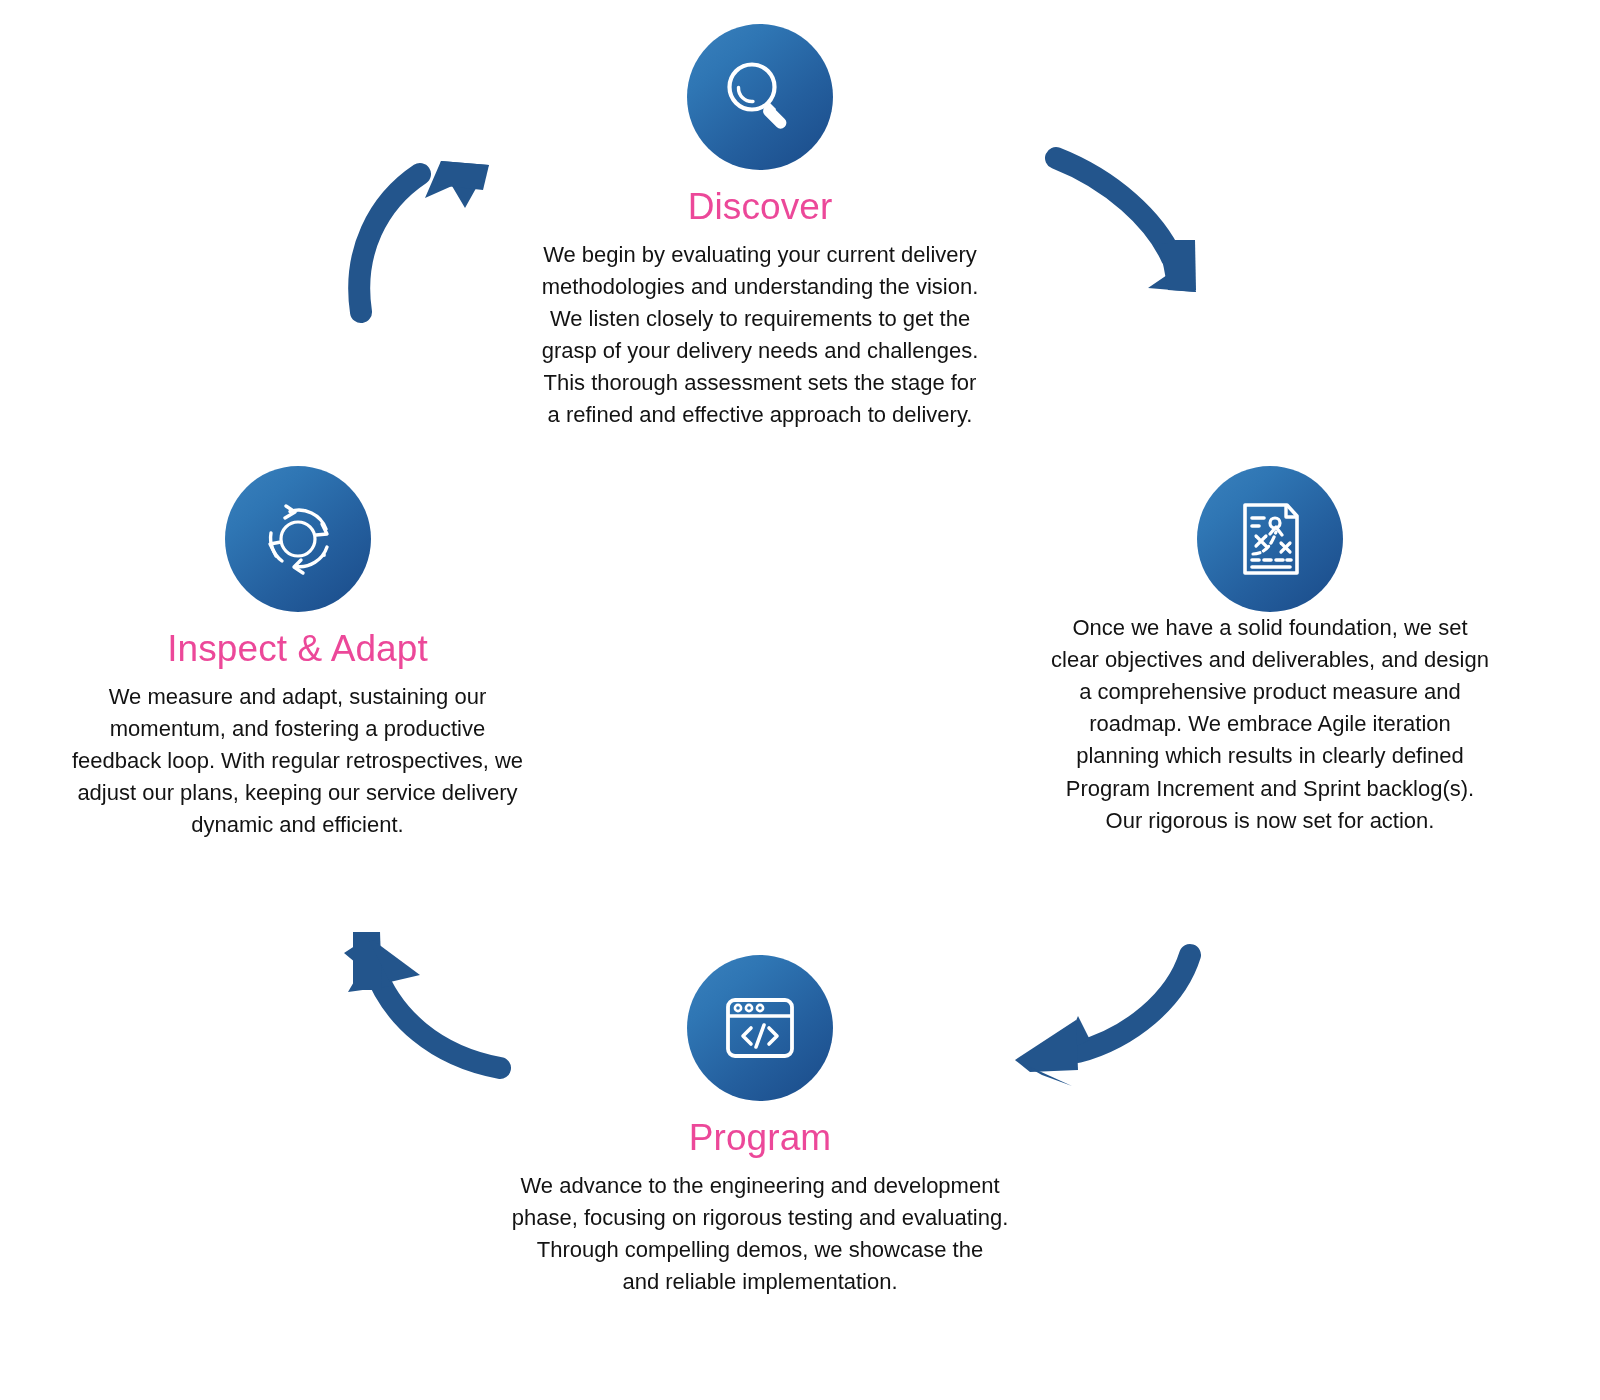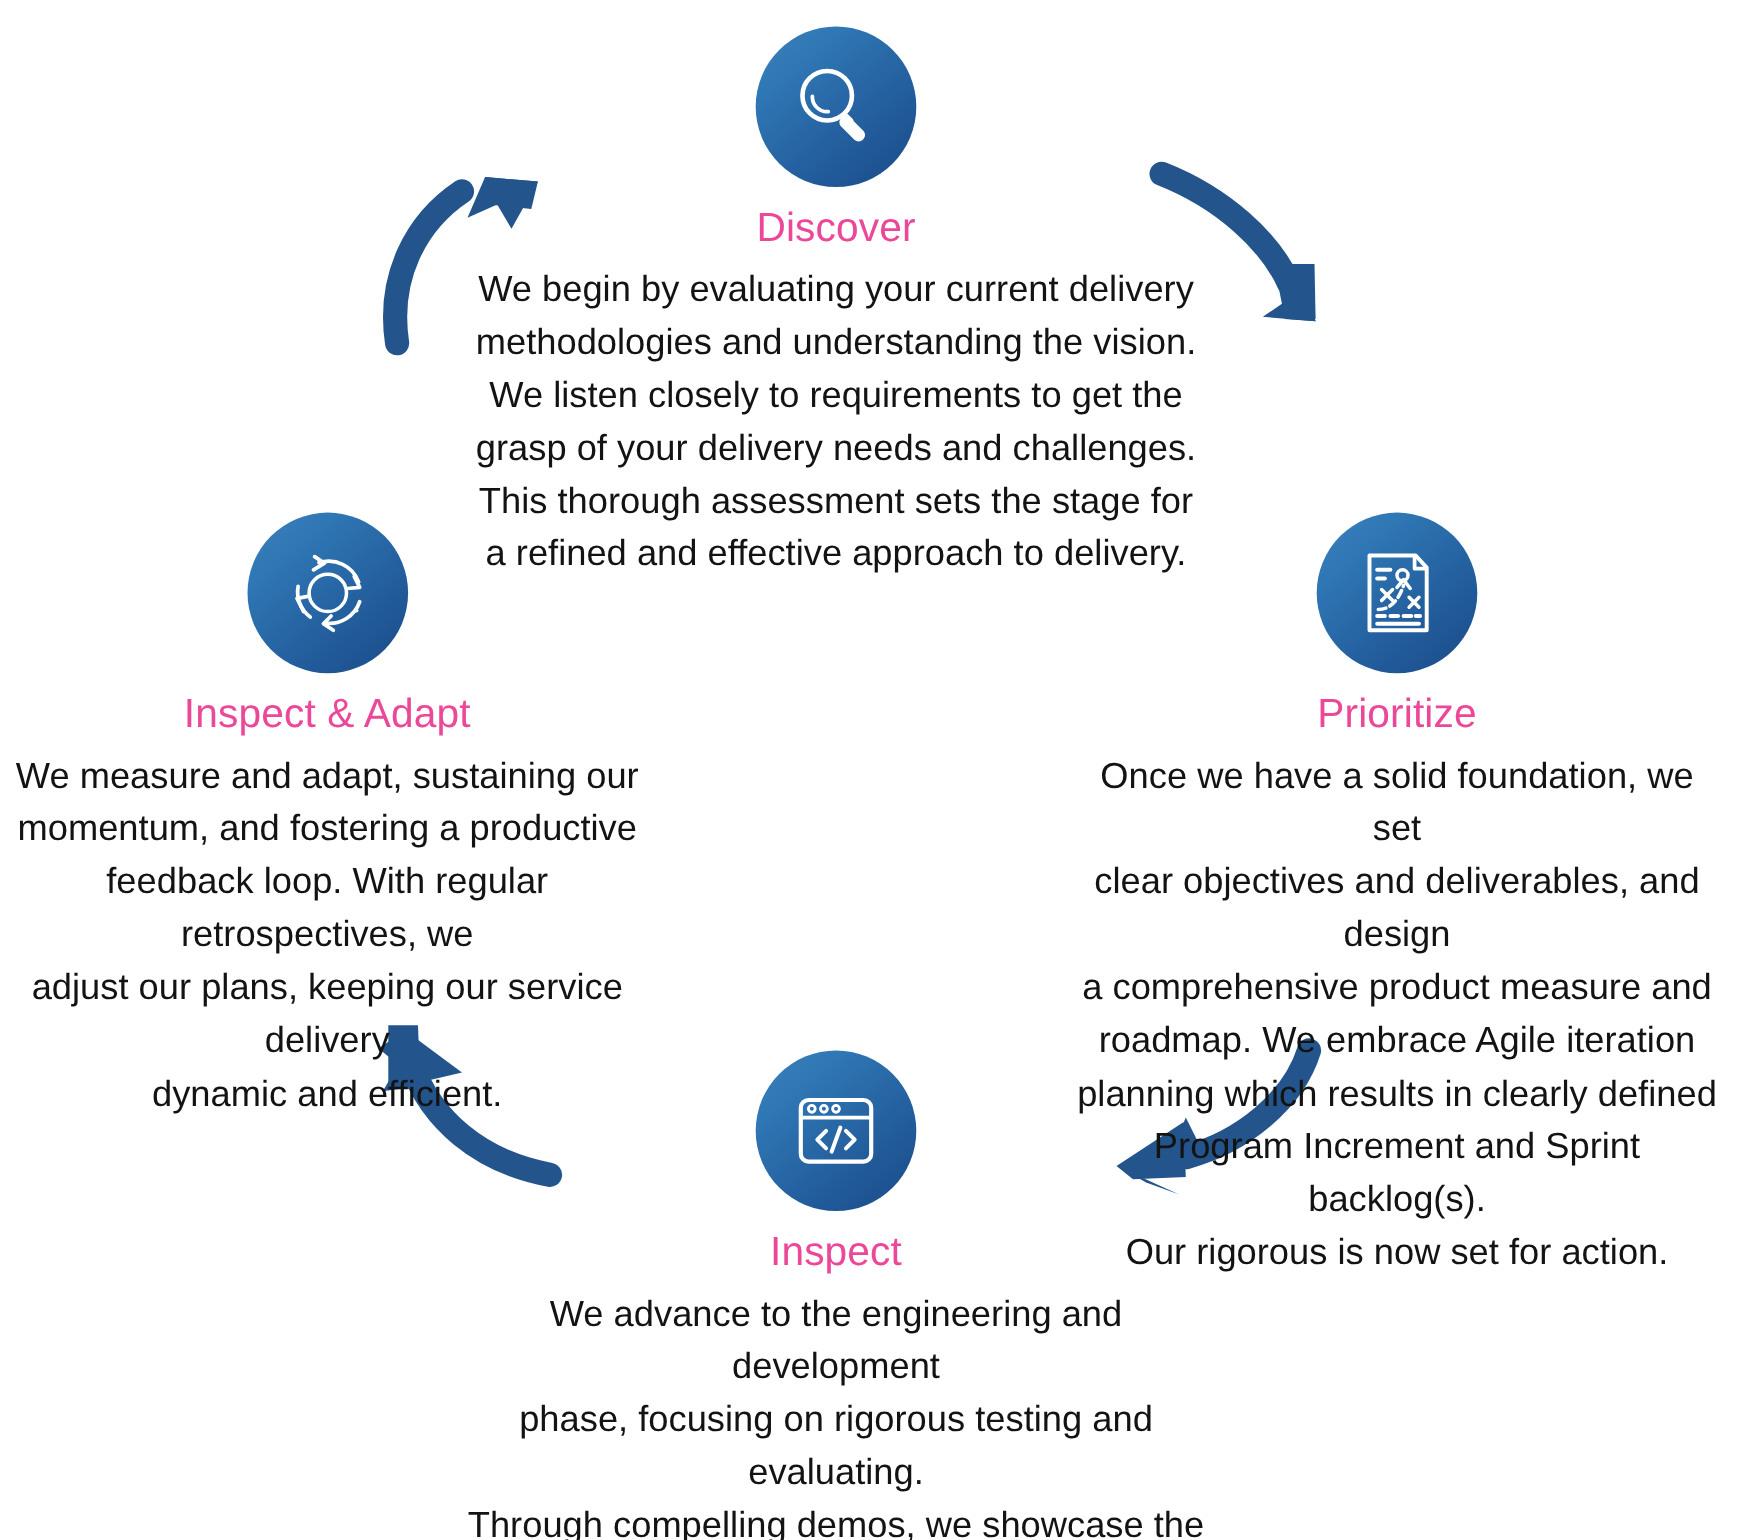--- a/index.html
+++ b/index.html
@@ -58,21 +58,21 @@
     font-weight: 400;
     letter-spacing: 0.1px;
     color: #ec4899;
     margin-top: 16px;
     margin-bottom: 10px;
     line-height: 1.15;
     white-space: nowrap;
   }
 
   .stage-body {
-    font-size: 33px;
+    font-size: 22px;
     line-height: 1.46;
     color: #131313;
     font-weight: 400;
   }
   .stage-body .ln { display: block; }
 
   
   #stage-discover {
     left: 430px;
     top: 24px;
@@ -168,21 +168,20 @@
         </g>
         <g stroke="#ffffff" stroke-width="3.6" stroke-linecap="round">
           <line x1="23" y1="62" x2="30" y2="62"></line>
           <line x1="35" y1="62" x2="42" y2="62"></line>
           <line x1="47" y1="62" x2="54" y2="62"></line>
           <line x1="58" y1="62" x2="62" y2="62"></line>
         </g>
         <line x1="23" y1="69" x2="61" y2="69" stroke="#ffffff" stroke-width="3.6" stroke-linecap="round"></line>
       </svg>
     </div>
-    <div class="stage-title">Prioritize</div>
     <div class="stage-body">
         <span class="ln">Once we have a solid foundation, we set</span>
         <span class="ln">clear objectives and deliverables, and design</span>
         <span class="ln">a comprehensive product measure and</span>
         <span class="ln">roadmap. We embrace Agile iteration</span>
         <span class="ln">planning which results in clearly defined</span>
         <span class="ln">Program Increment and Sprint backlog(s).</span>
         <span class="ln">Our rigorous is now set for action.</span>
       </div>
   </div>
@@ -193,21 +192,21 @@
         <rect x="10" y="14" width="64" height="56" rx="7" fill="none" stroke="#ffffff" stroke-width="3.8"></rect>
         <line x1="10" y1="30" x2="74" y2="30" stroke="#ffffff" stroke-width="3.4"></line>
         <circle cx="20" cy="22" r="3.1" fill="none" stroke="#ffffff" stroke-width="2.6"></circle>
         <circle cx="31" cy="22" r="3.1" fill="none" stroke="#ffffff" stroke-width="2.6"></circle>
         <circle cx="42" cy="22" r="3.1" fill="none" stroke="#ffffff" stroke-width="2.6"></circle>
         <path d="M33,42 L25,50 L33,58" fill="none" stroke="#ffffff" stroke-width="3.6" stroke-linecap="round" stroke-linejoin="round"></path>
         <path d="M51,42 L59,50 L51,58" fill="none" stroke="#ffffff" stroke-width="3.6" stroke-linecap="round" stroke-linejoin="round"></path>
         <line x1="46" y1="39" x2="38" y2="61" stroke="#ffffff" stroke-width="3.6" stroke-linecap="round"></line>
       </svg>
     </div>
-    <div class="stage-title">Inspect</div>
+    <div class="stage-title">Program</div>
     <div class="stage-body">
         <span class="ln">We advance to the engineering and development</span>
         <span class="ln">phase, focusing on rigorous testing and evaluating.</span>
         <span class="ln">Through compelling demos, we showcase the</span>
         <span class="ln">and reliable implementation.</span>
       </div>
   </div>
 
   <div class="stage" id="stage-inspect">
     <div class="icon-circle">

